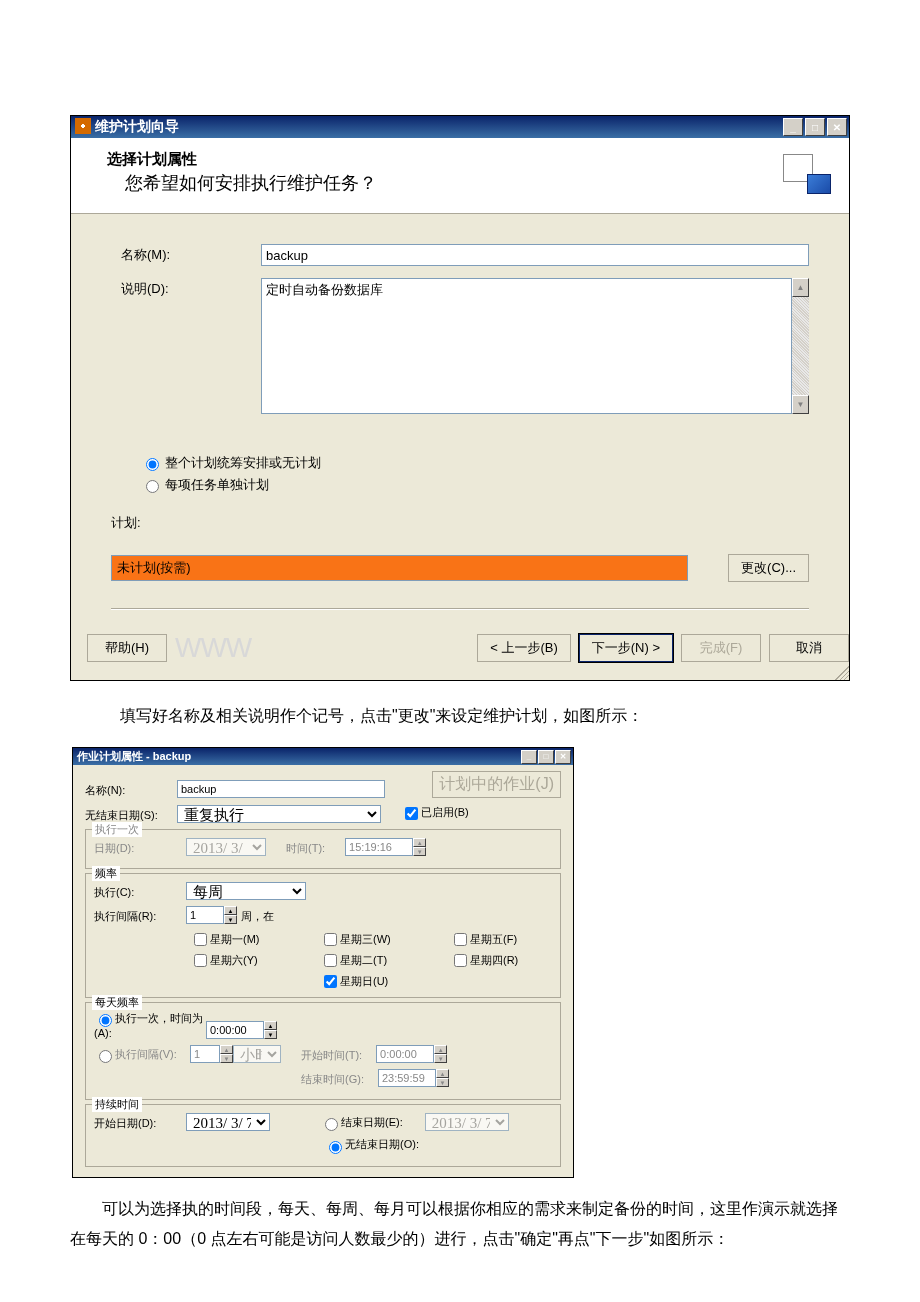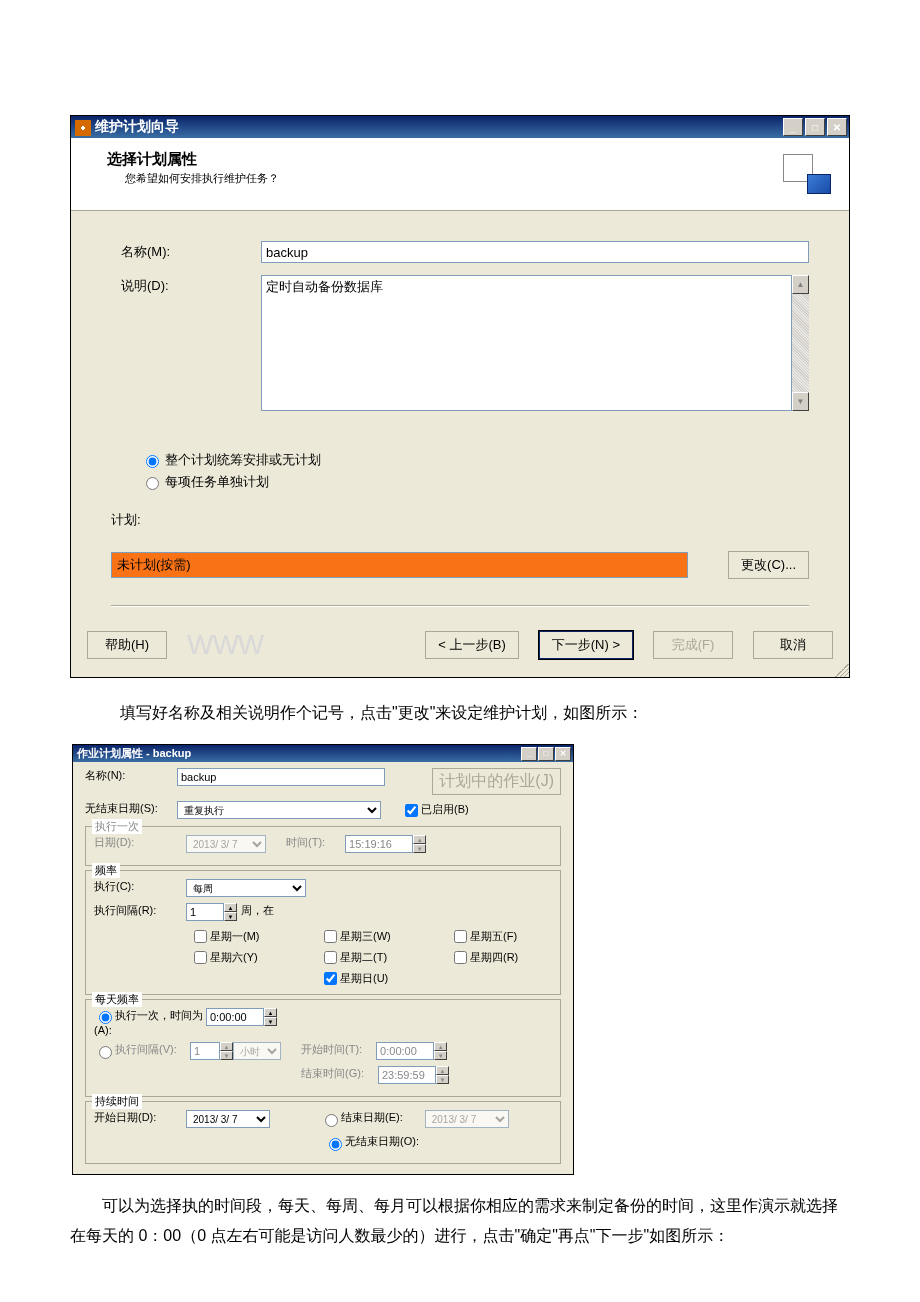--- a/index.html
+++ b/index.html
@@ -1,26 +1,26 @@
 <!DOCTYPE html>
 <html><head>
 <meta charset="utf-8">
 <style>
   body{margin:0;padding:0;background:#fff;font-family:"Microsoft YaHei","SimSun",sans-serif;font-size:13px;color:#000;width:920px}
   .page{padding:30px 70px}
   .dlg{border:1px solid #000;background:#ece9d8;margin:85px 0 20px 0}
-  .titlebar{background:linear-gradient(to bottom,#0a246a,#3a6ea5);color:#fff;display:flex;align-items:flex-end;padding:2px 2px 2px 4px;font-size:14px;font-weight:bold}
+  .titlebar{background:linear-gradient(to bottom,#0a246a,#3a6ea5);color:#fff;display:flex;align-items:flex-start;padding:2px 2px 2px 4px;font-size:14px;font-weight:bold}
   .titlebar .ticon{width:16px;height:16px;background:#d46a00;margin-right:4px;display:inline-block;position:relative}
   .titlebar .ticon::after{content:"";position:absolute;left:3px;top:3px;width:10px;height:10px;background:radial-gradient(circle,#fff 2px,transparent 2px)}
   .titlebar .sp{flex:1}
   .winbtn{width:18px;height:16px;background:#d4d0c8;border:1px solid #fff;border-right-color:#404040;border-bottom-color:#404040;margin-left:2px;display:flex;align-items:center;justify-content:center;font-size:10px;font-family:Arial}
   .hdr{background:#fff;border-bottom:1px solid #aca899;padding:12px 20px 18px 36px;display:flex;align-items:flex-start}
   .hdr .hleft{flex:1}
   .hdr .h1{font-weight:bold;font-size:15px;margin-bottom:2px}
-  .hdr .h2{font-size:11px;padding-left:18px}
+  .hdr .h2{font-size:18px;padding-left:18px}
   .wizicon{width:46px;height:42px;position:relative}
   .wizicon .box1{position:absolute;left:0;top:4px;width:28px;height:26px;background:#fff;border:1px solid #888}
   .wizicon .box2{position:absolute;right:-2px;bottom:-2px;width:22px;height:18px;background:linear-gradient(135deg,#3b7dd8,#1a4ba8);border:1px solid #0a246a}
   .body{padding:30px 40px 10px 40px}
   .row{display:flex;margin-bottom:12px}
   .lbl{width:140px;padding-top:2px;padding-left:10px}
   .txt{flex:1;border:1px solid #7f9db9;background:#fff;padding:2px 4px;height:16px;font-family:inherit;font-size:13px}
   .desc{flex:1;display:flex}
   .ta{flex:1;border:1px solid #7f9db9;background:#fff;padding:2px 4px;height:130px;resize:none;font-family:inherit;font-size:13px}
   .sb{width:17px;display:flex;flex-direction:column}
@@ -28,36 +28,36 @@
   .sbtrack{flex:1;background:repeating-linear-gradient(45deg,#e8e8e8,#e8e8e8 1px,#d4d0c8 1px,#d4d0c8 2px)}
   .radios{margin:40px 0 20px 30px}
   .radio{display:flex;align-items:center;margin-bottom:4px}
   .radio input{margin-right:6px}
   .plan-lbl{margin-bottom:22px}
   .plan-row{display:flex;gap:40px;align-items:center}
   .plan-txt{flex:1;border:1px solid #7f9db9;background:#f97316;padding:3px 5px;height:18px}
   .btn{background:#ece9d8;border:1px solid #aca899;padding:4px 12px;font-size:13px;min-width:80px;font-family:inherit;cursor:pointer}
   .btn:disabled{color:#aca899}
   .sep{border-top:1px solid #aca899;border-bottom:1px solid #fff;margin:26px 0 12px 0}
-  .ftr{display:flex;gap:20px;padding:0 16px 16px 16px;align-items:center}
+  .ftr{display:flex;gap:8px;padding:0 0 16px 16px;align-items:center}
   .ftr .sp{flex:1}
   .ftr .wm{color:#d8d8d8;font-size:28px;font-family:Arial;letter-spacing:-1px;font-weight:300}
   .grip{width:14px;height:14px;margin-left:auto;margin-top:-14px;background:linear-gradient(135deg,transparent 50%,#aca899 50%,#aca899 55%,transparent 55%,transparent 65%,#aca899 65%,#aca899 70%,transparent 70%,transparent 80%,#aca899 80%,#aca899 85%,transparent 85%)}
   .doc-text{font-size:16px;line-height:1.9;text-indent:2em;margin:16px 0}
   .doc-text.noindent{text-indent:0}
   
   .dlg2{border:1px solid #000;background:#ece9d8;width:500px;margin-left:2px;font-size:11px}
   .tb2{background:linear-gradient(to bottom,#0a246a,#3a6ea5);color:#fff;display:flex;align-items:center;padding:1px 2px 1px 4px;font-weight:bold;font-size:11px}
   .tb2 .sp{flex:1}
   .wb2{width:14px;height:12px;background:#d4d0c8;border:1px solid #fff;border-right-color:#404040;border-bottom-color:#404040;margin-left:1px;font-size:8px;display:flex;align-items:center;justify-content:center}
   .body2{padding:6px 12px}
-  .r2{display:flex;align-items:flex-start;margin-bottom:6px}
+  .r2{display:flex;align-items:flex-end;margin-bottom:6px}
   .l2{width:92px}
   .in2{border:1px solid #7f9db9;background:#fff;padding:1px 3px;height:14px;font-size:11px;font-family:inherit}
-  .sel2{border:1px solid #7f9db9;background:#fff;padding:0 2px;height:18px;font-size:10px;font-family:Liberation Sans, sans-serif}
+  .sel2{border:1px solid #7f9db9;background:#fff;padding:0 2px;height:18px;font-size:15px;font-family:Liberation Serif, serif}
   .cb2{margin-right:3px;vertical-align:middle}
   .gb{border:1px solid #aca899;padding:8px 8px 6px 8px;margin:4px 0;position:relative}
   .gb .gtitle{position:absolute;top:-8px;left:6px;background:#ffffff;padding:0 3px}
   .spin{display:flex}
   .spinbtns{display:flex;flex-direction:column;width:13px}
   .spinbtns div{flex:1;background:#d4d0c8;border:1px solid #fff;border-right-color:#404040;border-bottom-color:#404040;font-size:6px;display:flex;align-items:center;justify-content:center}
   .days{display:flex;flex-wrap:wrap;gap:2px 50px;margin-left:96px}
   .day{display:flex;align-items:center;width:80px}
   .dis{color:#888}
 </style>

